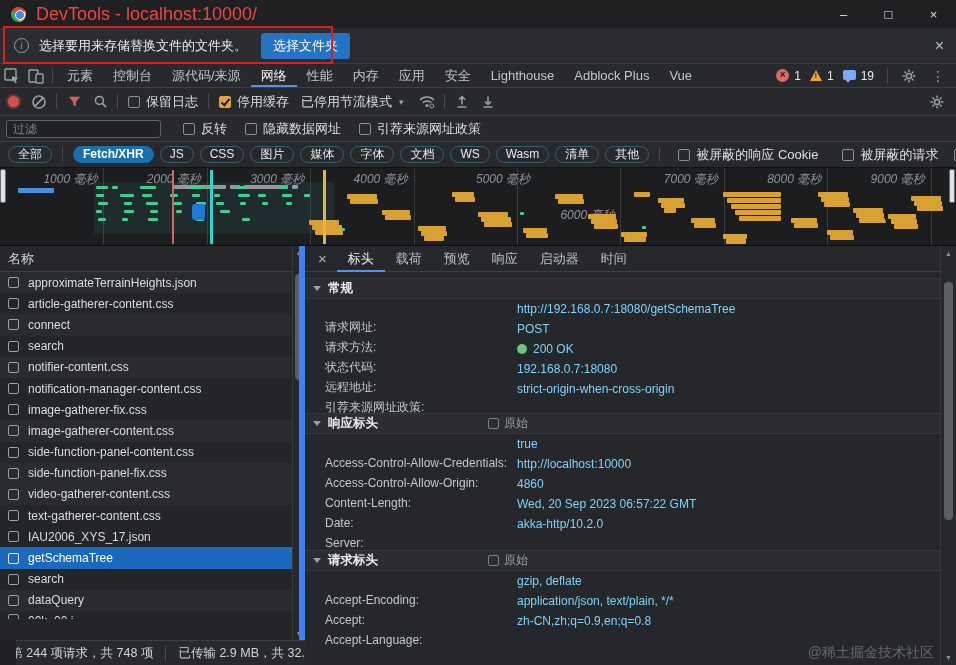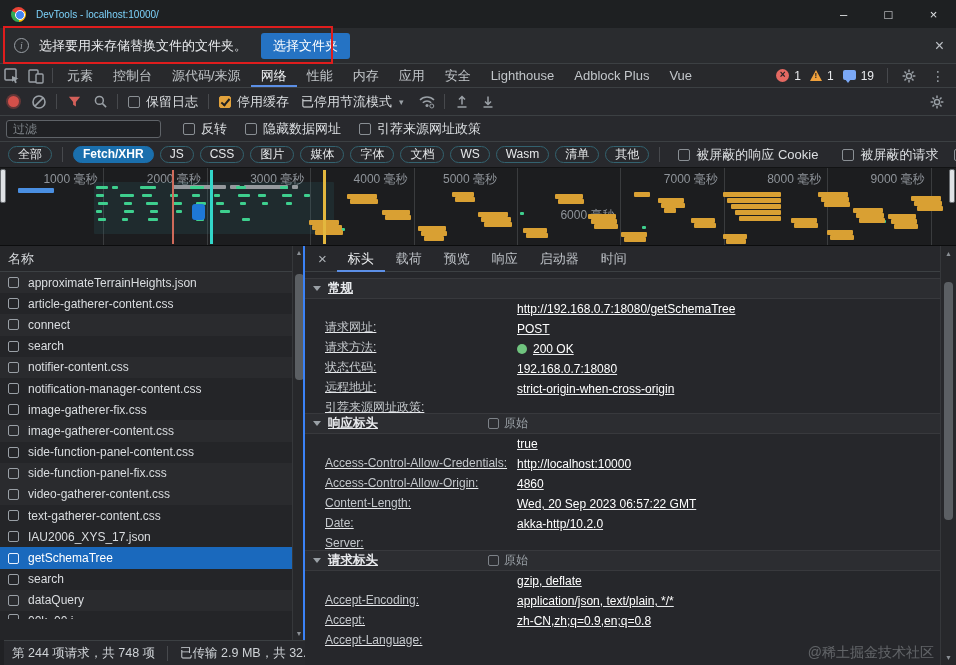--- a/index.html
+++ b/index.html
@@ -4,21 +4,21 @@
 <style>
   html,body{margin:0;padding:0;background:#151617;font-family:"Liberation Sans","DejaVu Sans",sans-serif;}
   *{box-sizing:border-box;}
   #win{position:relative;width:956px;height:665px;background:#202124;color:#e8eaed;overflow:hidden;font-size:13px;}
 
   
   .titlebar{position:absolute;left:0;top:0;width:956px;height:28px;background:#1e2022;display:flex;align-items:center;}
   .chrome-logo{width:15px;height:15px;border-radius:50%;margin-left:11px;position:relative;flex:none;
     background:conic-gradient(from -60deg,#ea4335 0 120deg,#fbbc05 120deg 240deg,#34a853 240deg 360deg);}
   .chrome-logo::after{content:"";position:absolute;left:3.5px;top:3.5px;width:8px;height:8px;border-radius:50%;background:#4285f4;border:1.5px solid #fff;}
-  .win-title{margin-left:10px;font-size:10px;color:#7dd3fc;}
+  .win-title{margin-left:10px;font-size:18px;color:#ef4444;}
   .win-controls{margin-left:auto;display:flex;height:28px;}
   .win-btn{width:45px;height:28px;display:flex;align-items:center;justify-content:center;color:#dfe1e4;font-size:13px;}
 
   
   .infobar{position:absolute;left:0;top:28px;width:956px;height:36px;background:#2a2c2f;border-bottom:1px solid #3c4043;display:flex;align-items:center;}
   .info-icon{width:15px;height:15px;border:1.5px solid #9aa0a6;border-radius:50%;margin-left:14px;flex:none;
     display:flex;align-items:center;justify-content:center;color:#9aa0a6;font-size:10px;font-style:italic;font-family:"Liberation Serif",serif;}
   .infobar-text{margin-left:10px;font-size:13px;color:#e8eaed;}
   .choose-btn{margin-left:14px;background:#2573c4;color:#fff;font-size:13px;padding:4px 12px;border-radius:3px;border:none;}
   .infobar-close{margin-left:auto;margin-right:12px;color:#bdc1c6;font-size:16px;}
@@ -55,64 +55,64 @@
   .filter-row{position:absolute;left:0;top:116px;width:956px;height:26px;background:#28292d;border-bottom:1px solid #3c4043;display:flex;align-items:center;}
   .filter-input{width:155px;height:18px;margin-left:6px;background:#202124;border:1px solid #5f6368;border-radius:3px;color:#e8eaed;font-size:12px;padding:0 6px;outline:none;font-family:inherit;}
   .filter-input::placeholder{color:#7f858a;}
 
   
   .pills-row{position:absolute;left:0;top:142px;width:956px;height:26px;background:#28292d;border-bottom:1px solid #121314;display:flex;align-items:center;gap:6px;padding-left:8px;}
   .pill{height:17px;line-height:15px;padding:0 9px;border:1px solid #33626f;border-radius:9px;font-size:12px;color:#e6e8ea;white-space:nowrap;flex:none;}
   .pill.sel{background:#1a6fad;border-color:#1a6fad;color:#fff;font-weight:bold;}
 
   
-  .timeline{position:absolute;left:0;top:168px;width:956px;height:78px;background:#1c1d1f;border-bottom:1px solid #0c0d0e;overflow:hidden;}
+  .timeline{position:absolute;left:0;top:168px;width:956px;height:78px;background:#1c1d1f;border-bottom:1px solid #0c0d0e;overflow:hidden;font-style:italic;}
   .tl-grid{position:absolute;top:0;bottom:0;width:1px;background:#3a3c3e;}
   .tl-label{position:absolute;top:3px;font-size:12px;color:#8f949a;white-space:nowrap;}
   .tl-bar{position:absolute;border-radius:1px;}
   .tl-line{position:absolute;top:2px;height:74px;}
   .tl-handle{position:absolute;top:1px;width:6px;height:34px;background:#dfe2e5;border:1px solid #6a6e72;border-radius:2px;}
 
   
-  .list-panel{position:absolute;left:0;top:246px;width:305px;height:394px;background:#242528;border-right:2px solid #3b82f6;overflow:hidden;}
+  .list-panel{position:absolute;left:0;top:246px;width:305px;height:394px;background:#242528;border-right:6px solid #3b82f6;overflow:hidden;}
   .list-header{height:26px;line-height:26px;background:#26272a;border-bottom:1px solid #3c4043;font-size:13px;color:#d5d8db;padding-left:8px;}
   .frow{height:21.2px;display:flex;align-items:center;padding-left:8px;width:292px;overflow:hidden;white-space:nowrap;}
   .frow.even{background:#2a2b2e;}
   .frow.odd{background:#242528;}
   .frow.sel{background:#1a69bd;}
   .frow .cb{width:11px;height:11px;border:1.5px solid #9aa0a6;border-radius:2px;margin-right:9px;flex:none;}
   .frow.sel .cb{border-color:#e8f0fe;}
   .fname{font-size:12px;color:#dadde0;}
   .frow.sel .fname{color:#fff;}
   .frow.partial{height:8px;align-items:flex-start;}
   .frow.partial .cb,.frow.partial .fname{margin-top:3px;}
   .scrollbar{position:absolute;background:#27282b;border-left:1px solid #36383b;}
   .sb-thumb{position:absolute;left:2px;width:9px;background:#5b5f63;border-radius:4px;}
   .sb-arrow{position:absolute;left:0;width:100%;text-align:center;font-size:7px;color:#8a8f94;}
 
   
-  .status-bar{position:absolute;left:4px;top:640px;width:305px;height:25px;background:#28292d;border-top:1px solid #3c4043;border-right:1px solid #3c4043;display:flex;align-items:center;overflow:hidden;white-space:nowrap;}
+  .status-bar{position:absolute;left:16px;top:640px;width:305px;height:25px;background:#28292d;border-top:1px solid #3c4043;border-right:1px solid #3c4043;display:flex;align-items:center;overflow:hidden;white-space:nowrap;justify-content:center;}
   .sb-t{font-size:12.5px;color:#cfd3d7;margin:0 8px;flex:none;}
 
   
   .details{position:absolute;left:305px;top:246px;width:651px;height:419px;background:#26272b;}
   .det-tabs{height:26px;display:flex;align-items:center;border-bottom:1px solid #3c4043;background:#27282c;}
   .det-close{padding:0 10px 0 13px;color:#aeb3b8;font-size:15px;}
   .dtab{padding:0 11px;height:26px;line-height:26px;font-size:13px;color:#bdc1c6;}
   .dtab.sel{color:#eef0f2;box-shadow:inset 0 -2px 0 #5c8fe6;}
   .det-content{position:absolute;top:27px;left:0;right:16px;bottom:0;overflow:hidden;}
-  .dsection{width:100%;text-decoration:underline;}
+  .dsection{width:100%;}
   .sec-g{margin-top:5px;}  .sec-resp{margin-top:14px;}  .sec-req{margin-top:16px;}
   .sec-head{position:relative;height:21px;background:#2c2d31;border-top:1px solid #38393d;border-bottom:1px solid #38393d;display:flex;align-items:center;font-size:12.5px;font-weight:bold;color:#e8eaed;}
   .tri{width:0;height:0;border-left:4px solid transparent;border-right:4px solid transparent;border-top:5px solid #9aa0a6;margin:0 7px 0 8px;flex:none;}
   .raw{position:absolute;left:183px;display:flex;align-items:center;gap:5px;font-weight:normal;font-size:12px;color:#9aa0a6;}
   .raw .cbx{width:11px;height:11px;border-color:#7d8288;}
   .kv{display:flex;align-items:center;height:20px;padding-left:20px;font-size:12px;}
   .kv .k{width:192px;flex:none;color:#c3c7cb;white-space:nowrap;overflow:hidden;margin-top:37px;}
-  .kv .v{color:#ffffff;white-space:nowrap;}
+  .kv .v{color:#7dd3fc;white-space:nowrap;}
   .dot{width:10px;height:10px;border-radius:50%;background:#70c47f;margin-right:6px;flex:none;}
   .watermark{position:absolute;right:22px;bottom:3px;font-size:14px;color:rgba(220,224,228,0.33);pointer-events:none;}
 </style>
 </head>
 <body>
 
 <div id="win">
 
   <div class="titlebar">
     <div class="chrome-logo"></div>
@@ -305,21 +305,21 @@
     <div class="tl-handle" style="left:949px;"></div>
   <div class="tl-grid" style="left: 103.4px;"></div>
       <div class="tl-label" style="right: 858.6px;">1000 毫秒</div>
       <div class="tl-grid" style="left: 206.8px;"></div>
       <div class="tl-label" style="right: 755.2px;">2000 毫秒</div>
       <div class="tl-grid" style="left: 310.2px;"></div>
       <div class="tl-label" style="right: 651.8px;">3000 毫秒</div>
       <div class="tl-grid" style="left: 413.6px;"></div>
       <div class="tl-label" style="right: 548.4px;">4000 毫秒</div>
       <div class="tl-grid" style="left: 517px;"></div>
-      <div class="tl-label" style="right: 459px; margin-left: 48px;">5000 毫秒</div>
+      <div class="tl-label" style="right: 426px; margin-left: 48px;">5000 毫秒</div>
       <div class="tl-grid" style="left: 620.4px;"></div>
       <div class="tl-label" style="right: 341.6px; margin-top: 36px;">6000 毫秒</div>
       <div class="tl-grid" style="left: 723.8px;"></div>
       <div class="tl-label" style="right: 238.2px;">7000 毫秒</div>
       <div class="tl-grid" style="left: 827.2px;"></div>
       <div class="tl-label" style="right: 134.8px;">8000 毫秒</div>
       <div class="tl-grid" style="left: 930.6px;"></div>
       <div class="tl-label" style="right: 31.4px;">9000 毫秒</div>
       <div class="tl-bar" style="left: 94px; top: 14px; width: 240px; height: 52px; background: rgba(52, 118, 124, 0.16);"></div>
       <div class="tl-bar" style="left: 18px; top: 20px; width: 36px; height: 5px; background: rgb(74, 143, 226);"></div>

